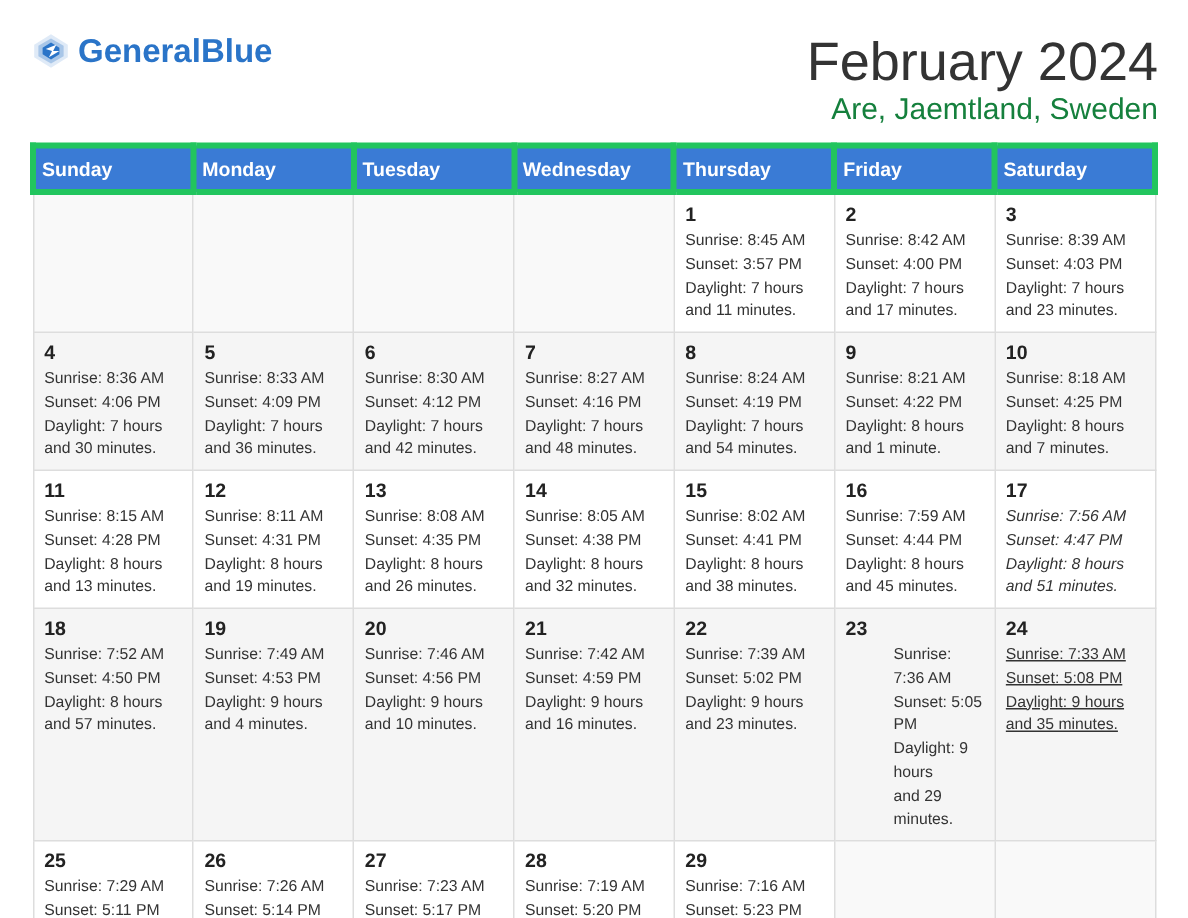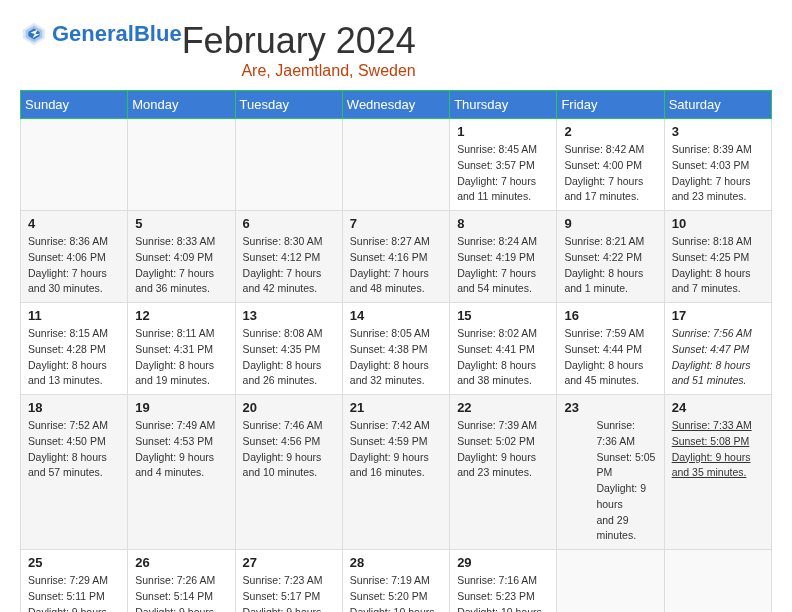--- a/index.html
+++ b/index.html
@@ -5,20 +5,21 @@
     * { margin: 0; padding: 0; box-sizing: border-box; }
     body {
       font-family: Arial, sans-serif;
       background: #fff;
       width: 792px;
       min-height: 612px;
       padding: 20px;
     }
     .header {
       display: flex;
+      justify-content: space-between;
       align-items: flex-start;
       margin-bottom: 10px;
     }
     .logo {
       display: flex;
       align-items: center;
       gap: 4px;
     }
     .logo-text {
       font-size: 22px;
@@ -35,36 +36,36 @@
     }
     .title-block {
       text-align: right;
     }
     .month-title {
       font-size: 36px;
       font-weight: 300;
       color: #333;
     }
     .location {
-      font-size: 16px;
-      color: #c2410c;
+      font-size: 20px;
+      color: #15803d;
     }
     table {
       width: 100%;
       border-collapse: collapse;
       table-layout: fixed;
     }
     thead th {
       background: #3a7bd5;
       color: #fff;
       text-align: left;
       padding: 6px 4px;
       font-size: 13px;
-      font-weight: normal;
-      border: 1px solid #22c55e;
+      font-weight: bold;
+      border: 4px solid #22c55e;
     }
     tbody td {
       vertical-align: top;
       padding: 5px 7px;
       border: 1px solid #ddd;
       font-size: 11px;
       color: #333;
       height: 88px;
       background: #fff;
     }

